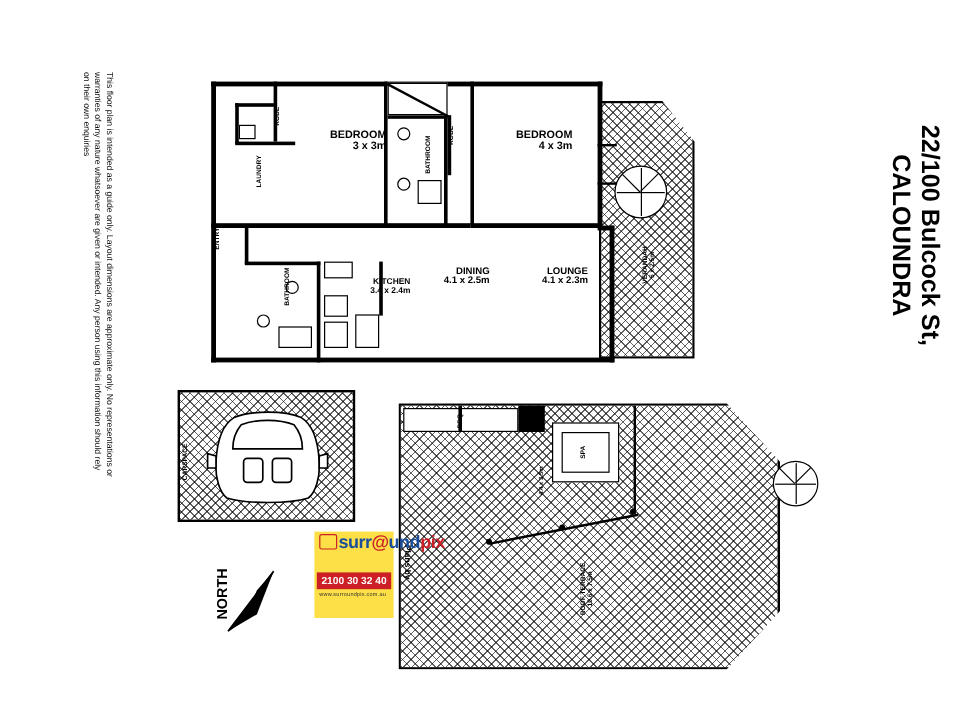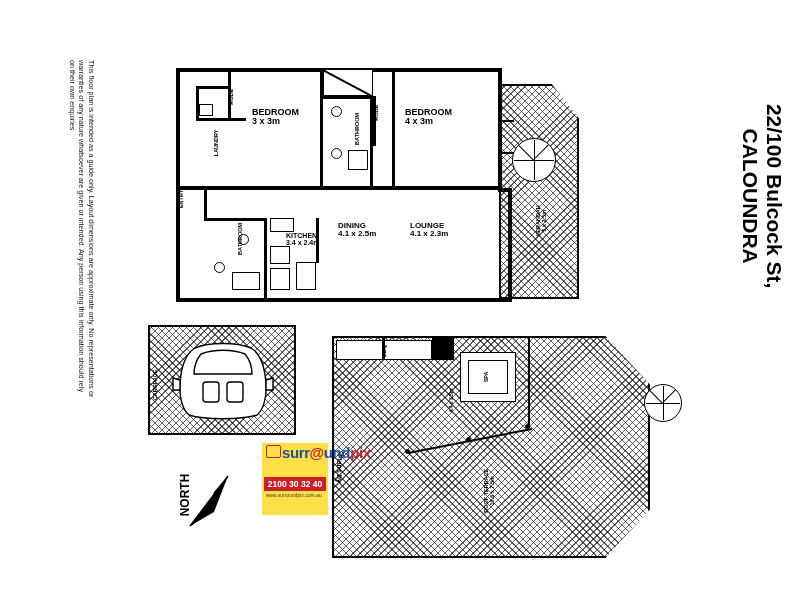--- a/index.html
+++ b/index.html
@@ -21,21 +21,21 @@
   }
   
   .wall {
     position: absolute;
     background: #000;
   }
   .label {
     position: absolute;
     font-weight: bold;
     line-height: 1.05;
-    text-align: left;
+    text-align: right;
     white-space: pre-line;
   }
   .vlabel {
     position: absolute;
     font-weight: bold;
     line-height: 1.05;
     text-align: center;
     white-space: pre-line;
     transform-origin: 50% 50%;
   }

